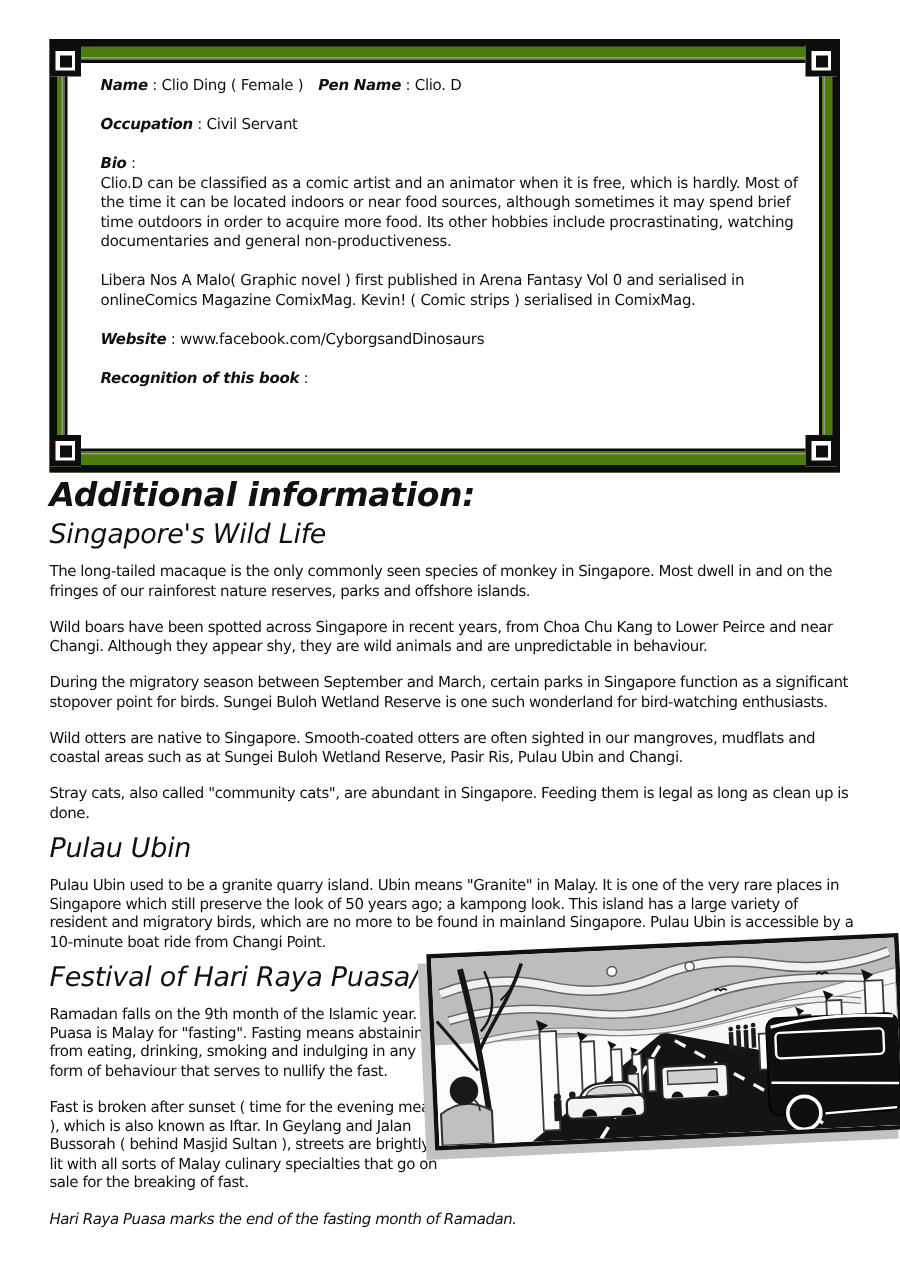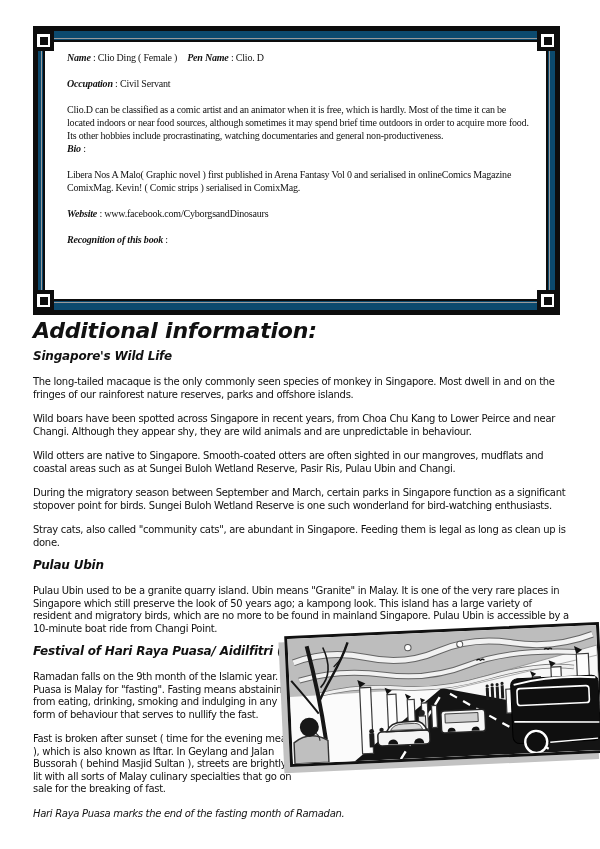--- a/index.html
+++ b/index.html
@@ -4,21 +4,21 @@
 <style>
   html,body{margin:0;padding:0;}
   body{
     width:600px;height:849px;position:relative;overflow:hidden;
     background:#ffffff;color:#111;
     font-family:"DejaVu Sans",sans-serif;
   }
   
   .profile-frame{
     position:absolute;left:33px;top:26px;width:517px;height:279px;
-    border:5px solid #0d0d0d;background:#0c4a6e;font-family:Liberation Serif, serif;
+    border:5px solid #0d0d0d;background:#4d7c0f;
   }
   .frame-inner{
     position:absolute;left:5px;top:9px;right:7px;bottom:9px;
     border:2px solid #0d0d0d;outline:1px solid #9a9a9a;outline-offset:1px;
     background:#fff;
   }
   .corner{
     position:absolute;width:13px;height:13px;border:4px solid #0d0d0d;
     background:#fff;display:flex;align-items:center;justify-content:center;
     z-index:3;
@@ -39,21 +39,21 @@
   
   .additional{
     position:absolute;left:33px;top:320px;width:537px;
     font-size:10px;line-height:12.5px;letter-spacing:-0.3px;
   }
   .additional h1{
     font-size:22px;line-height:22px;font-style:italic;font-weight:bold;
     margin:0 0 7px 0;letter-spacing:-0.2px;
   }
   .additional h2{
-    font-size:12px;line-height:15px;font-style:italic;font-weight:bold;
+    font-size:18px;line-height:15px;font-style:italic;font-weight:normal;
     margin:3px 0 7px 0;letter-spacing:-0.2px;
   }
   .additional p{margin:12px 0 9px 0;}
   .festival{position:relative;}
   .narrow{width:262px;}
   .final-line{margin-top:4px;width:100%;font-style:italic;}
   
   .panel{
     position:absolute;left:287px;top:629px;width:309px;height:125px;
     transform:rotate(-2.6deg);transform-origin:50% 50%;
@@ -79,40 +79,40 @@
       </div>
     <div class="corner br">
         <span class="corner-fill"></span>
       </div>
 
     <div class="profile-content">
       <p><span class="lbl">Name</span> <span>: Clio Ding ( Female )</span><span class="lbl pen">Pen Name</span> <span>: Clio. D</span></p>
       <div class="gap"></div>
       <p><span class="lbl">Occupation</span> <span>: Civil Servant</span></p>
       <div class="gap"></div>
+      <p><span class="lbl">Bio</span><span> :</span></p>
       <p>Clio.D can be classified as a comic artist and an animator when it is free, which is hardly. Most of the time it can be located indoors or near food sources, although sometimes it may spend brief time outdoors in order to acquire more food. Its other hobbies include procrastinating, watching documentaries and general non-productiveness.</p>
-      <p><span class="lbl">Bio</span><span> :</span></p>
       <div class="gap"></div>
       <p>Libera Nos A Malo( Graphic novel ) first published in Arena Fantasy Vol 0 and serialised in onlineComics Magazine ComixMag. Kevin! ( Comic strips ) serialised in ComixMag.</p>
       <div class="gap"></div>
       <p><span class="lbl">Website</span> <span>: www.facebook.com/CyborgsandDinosaurs</span></p>
       <div class="gap"></div>
       <p><span class="lbl">Recognition of this book</span><span> :</span></p>
     </div>
   </div>
 </section>
 
 <section class="additional">
   <h1>Additional information:</h1>
 
   <h2>Singapore's Wild Life</h2>
   <p>The long-tailed macaque is the only commonly seen species of monkey in Singapore. Most dwell in and on the fringes of our rainforest nature reserves, parks and offshore islands.</p>
   <p>Wild boars have been spotted across Singapore in recent years, from Choa Chu Kang to Lower Peirce and near Changi. Although they appear shy, they are wild animals and are unpredictable in behaviour.</p>
+  <p>During the migratory season between September and March, certain parks in Singapore function as a significant stopover point for birds. Sungei Buloh Wetland Reserve is one such wonderland for bird-watching enthusiasts.</p>
   <p>Wild otters are native to Singapore.  Smooth-coated otters are often sighted in our mangroves, mudflats and coastal areas such as at Sungei Buloh Wetland Reserve, Pasir Ris, Pulau Ubin and Changi.</p>
-  <p>During the migratory season between September and March, certain parks in Singapore function as a significant stopover point for birds. Sungei Buloh Wetland Reserve is one such wonderland for bird-watching enthusiasts.</p>
   <p>Stray cats, also called "community cats", are abundant in Singapore. Feeding them is legal as long as clean up is done.</p>
 
   <h2>Pulau Ubin</h2>
   <p>Pulau Ubin used to be a granite quarry island. Ubin means "Granite" in Malay. It is one of the very rare places in Singapore which still preserve the look of 50 years ago; a kampong look. This island has a large variety of resident and migratory birds, which are no more to be found in mainland Singapore. Pulau Ubin is accessible by a 10-minute boat ride from Changi Point.</p>
 
   <div class="festival">
     <h2>Festival of Hari Raya Puasa/ Aidilfitri ( After Ramadan )</h2>
     <p class="narrow">Ramadan falls on the 9th month of the Islamic year. Puasa is Malay for "fasting". Fasting means abstaining from eating, drinking, smoking and indulging in any form of behaviour that serves to nullify the fast.</p>
     <p class="narrow">Fast is broken after sunset ( time for the evening meal ), which is also known as Iftar. In Geylang and Jalan Bussorah ( behind Masjid Sultan ), streets are brightly lit with all sorts of Malay culinary specialties that go on sale for the breaking of fast.</p>
     <p class="final-line">Hari Raya Puasa marks the end of the fasting month of Ramadan.</p>

